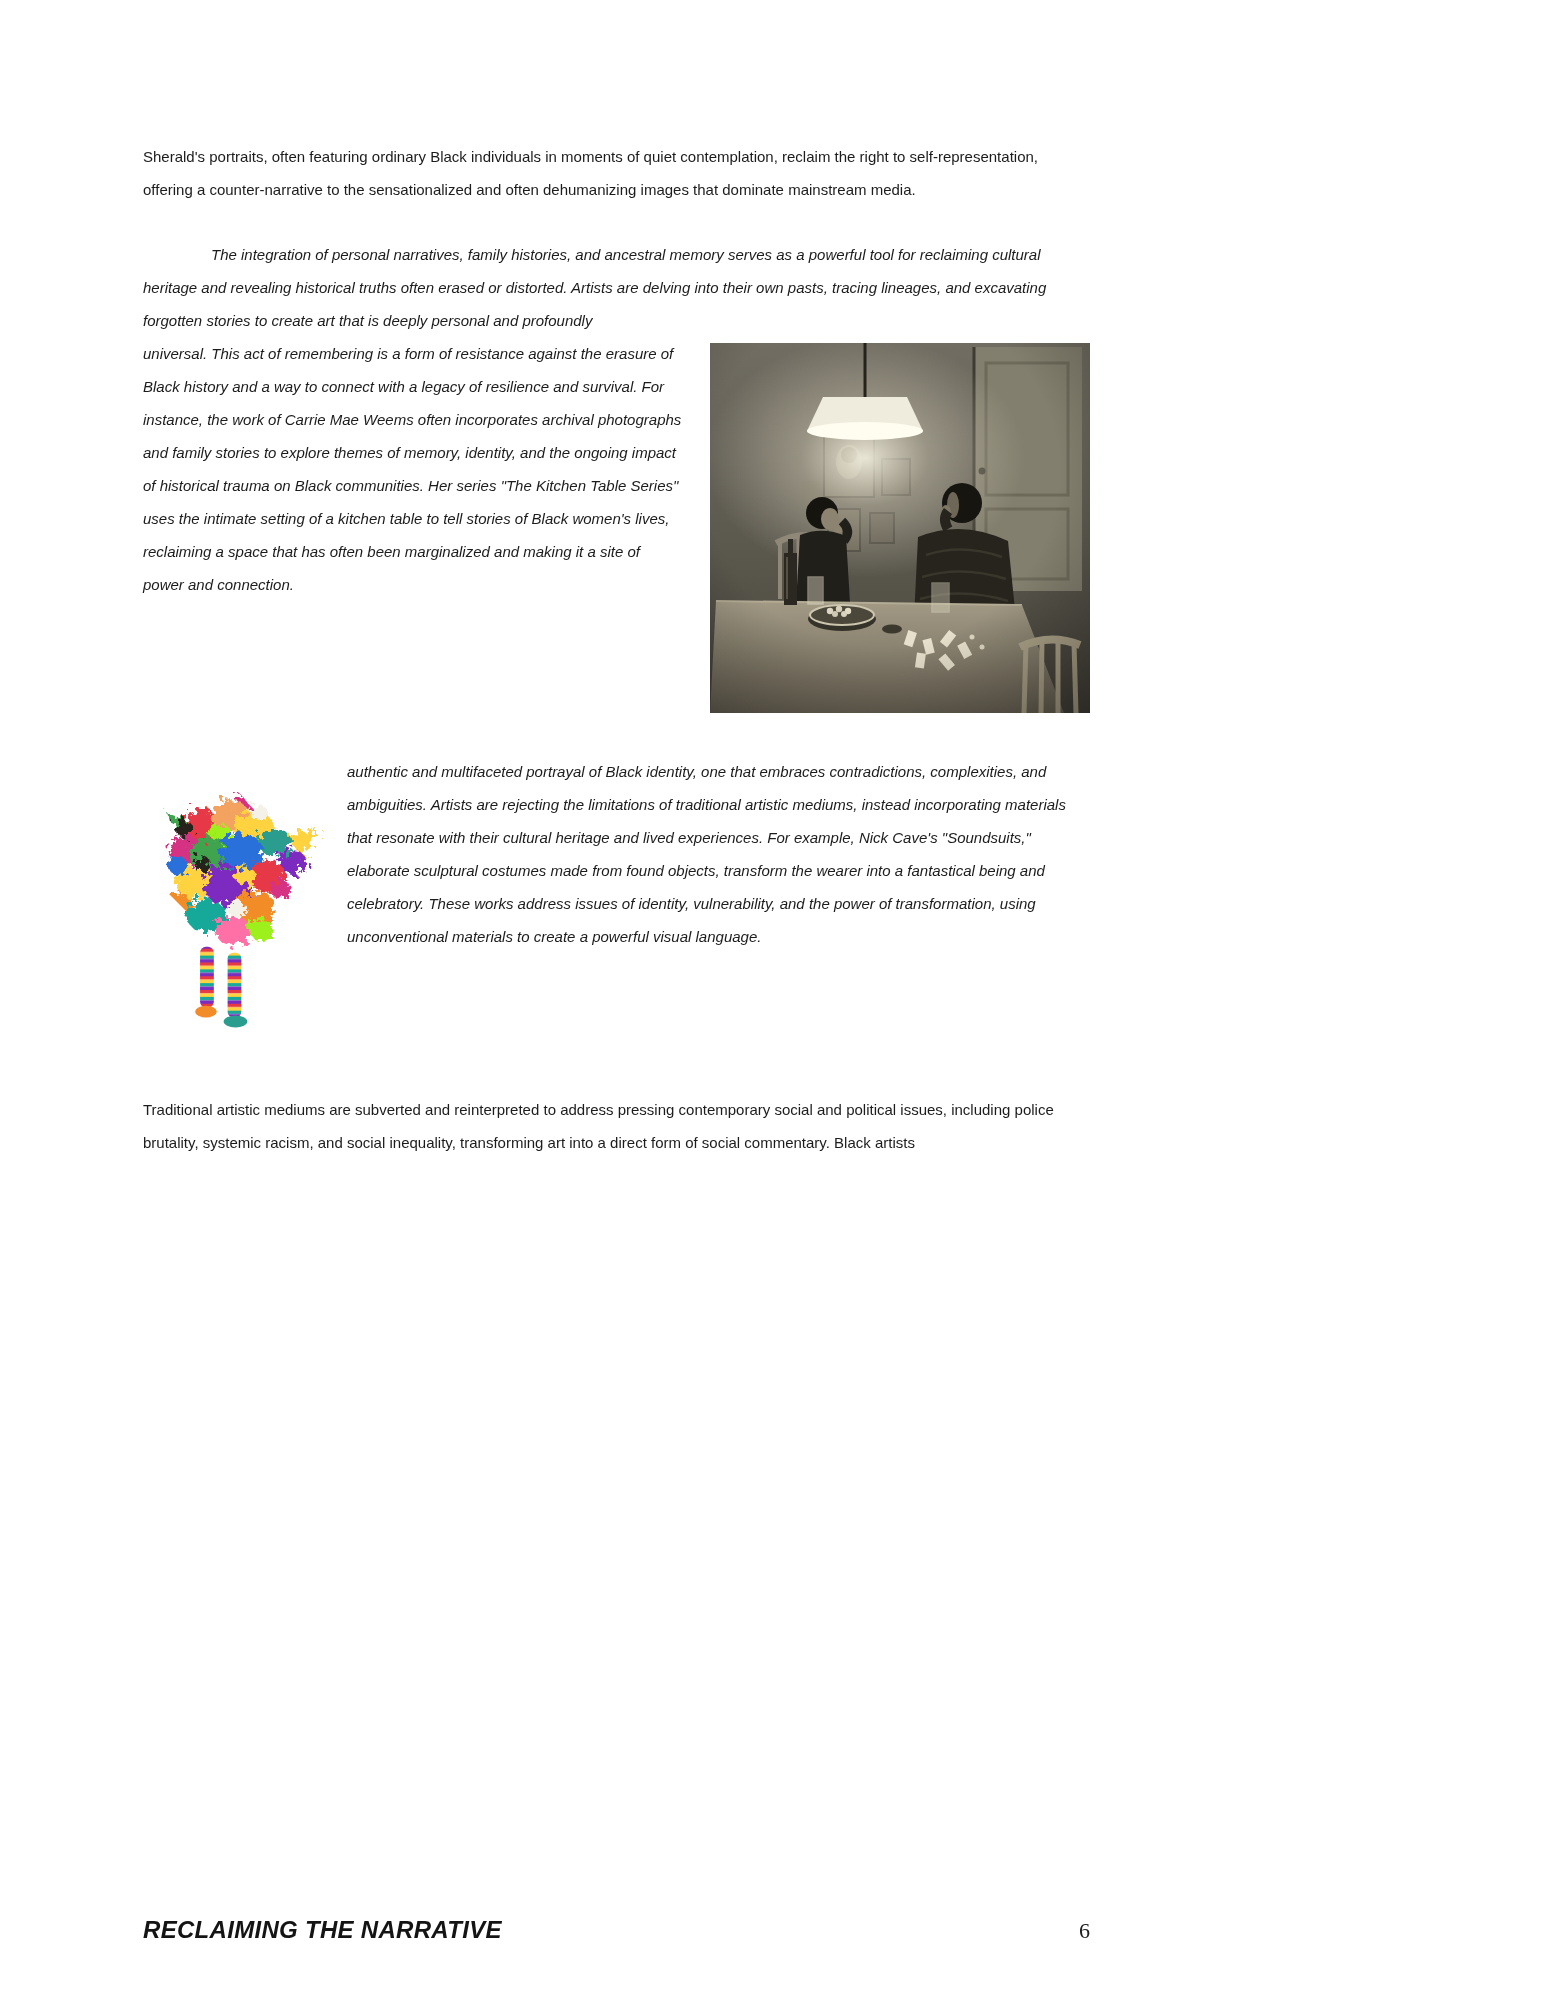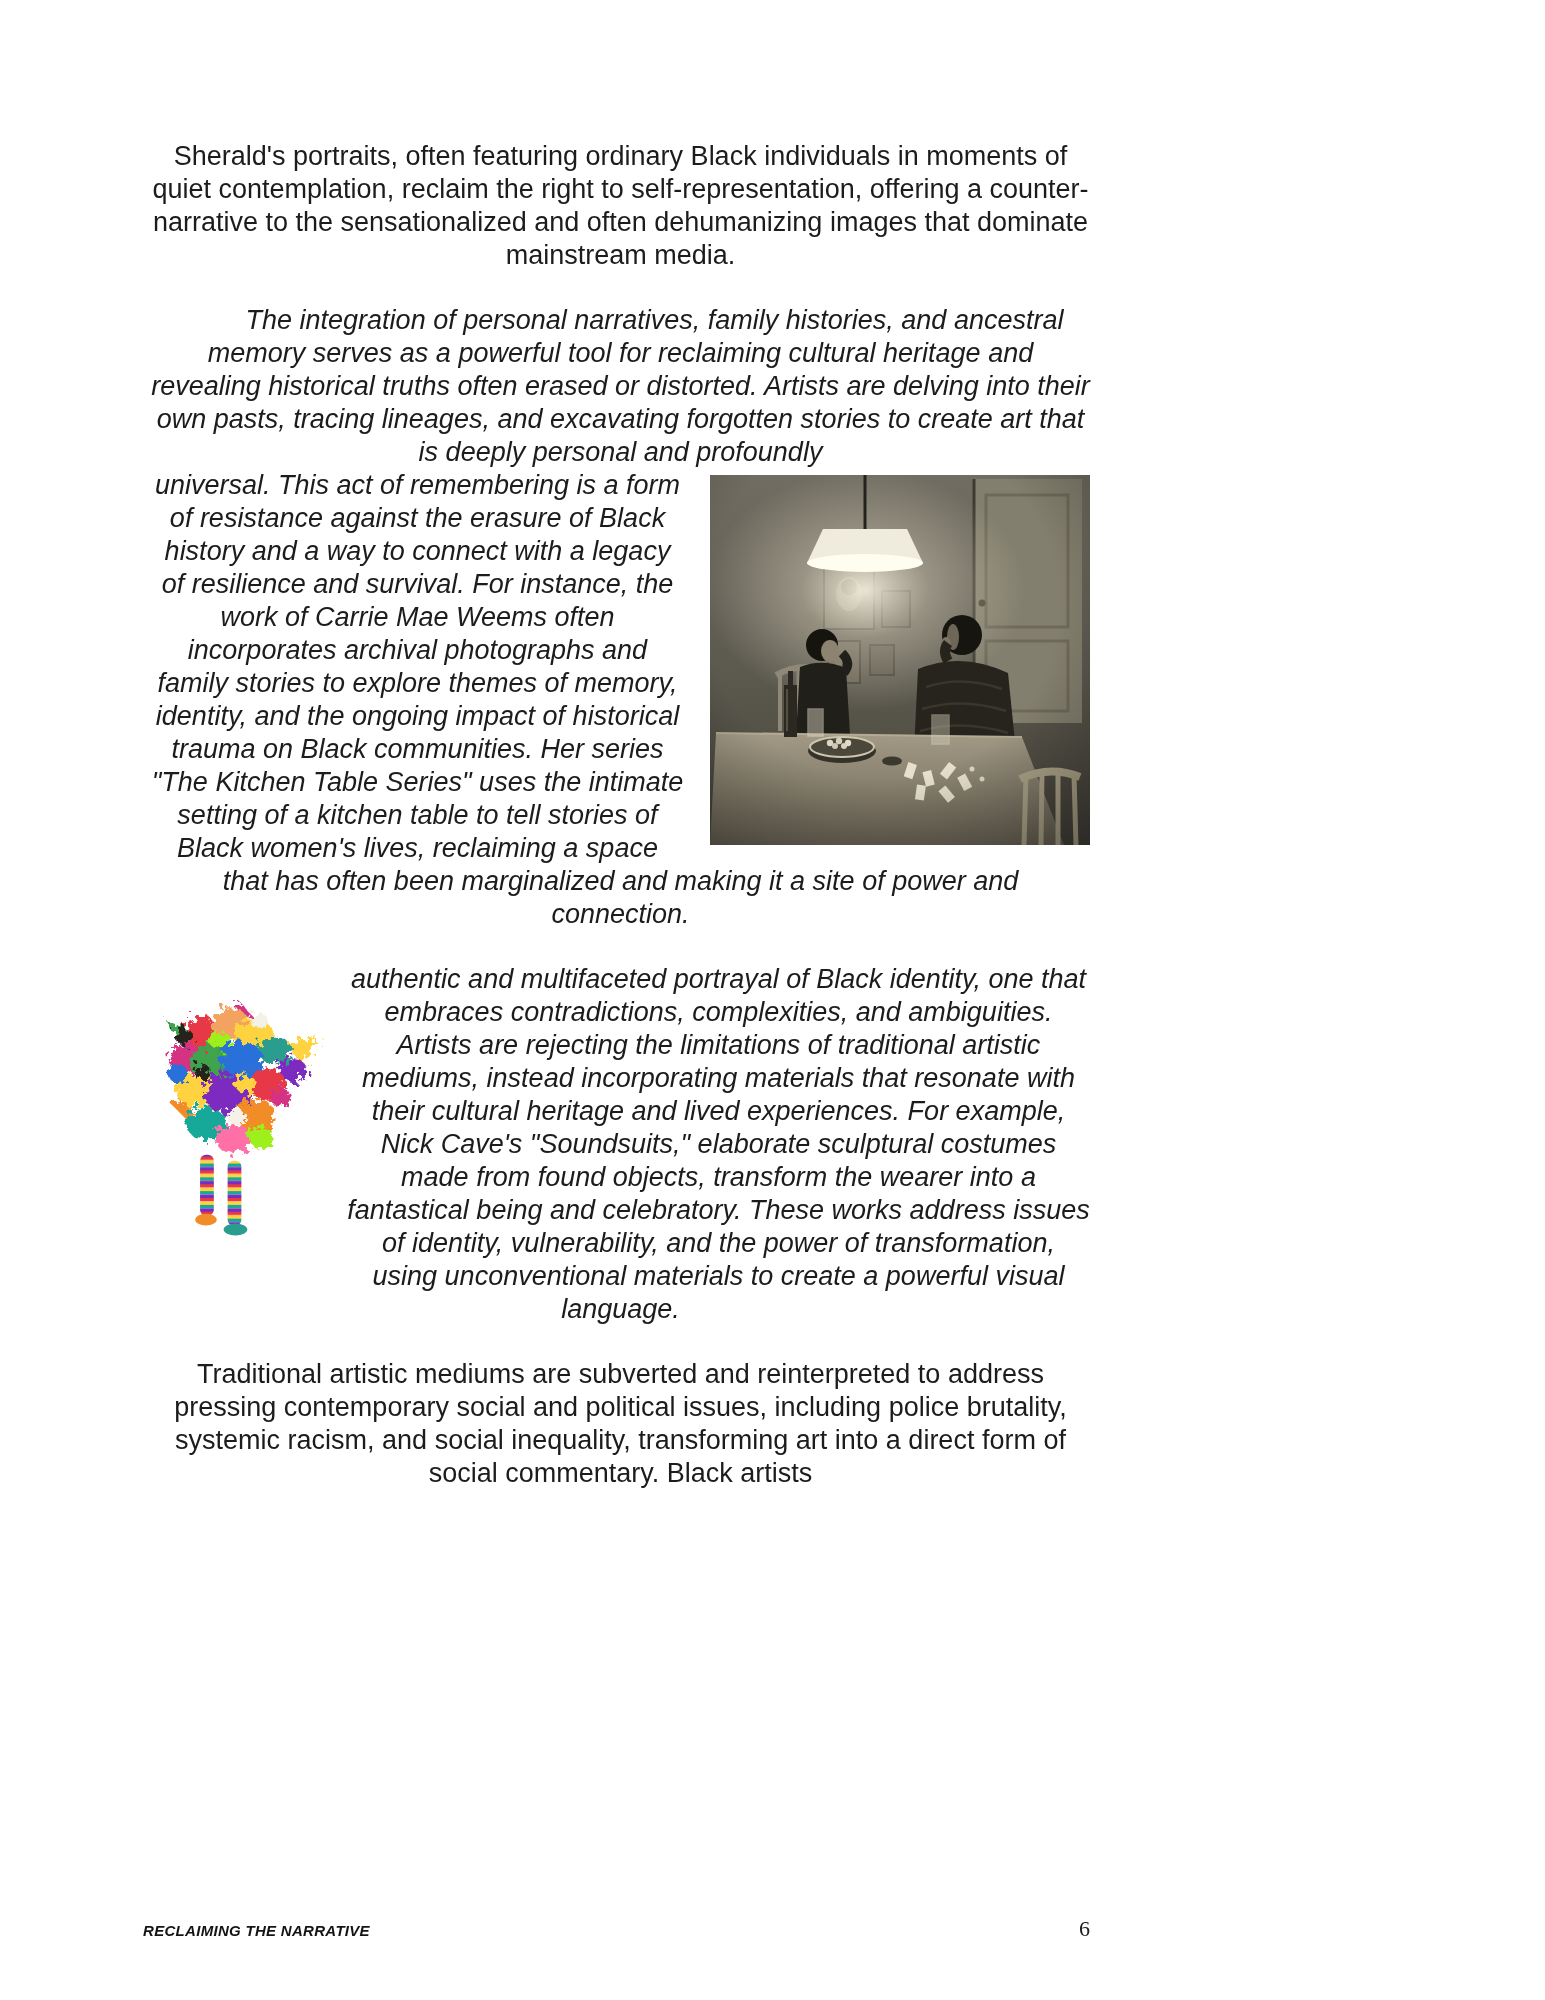--- a/index.html
+++ b/index.html
@@ -16,24 +16,24 @@
     font-family: "Liberation Sans", sans-serif;
   }
   .content {
     position: absolute;
     left: 143px;
     top: 140px;
     width: 947px;
     color: #1c1c1c;
   }
   .content p {
-    margin: 0 0 32px 8px;
-    font-size: 27px;
+    margin: 0 0 32px 0;
+    font-size: 15px;
     line-height: 33px;
-    text-align: center;
+    text-align: left;
   }
   p.indent-first { text-indent: 68px; }
   p.tight { margin-bottom: 0; }
   .clearfix { margin: 0 0 32px 0; }
   .clearfix::after { content: ""; display: block; clear: both; }
   .clearfix p { margin-bottom: 0; font-style: italic; }
   figure { margin: 0; padding: 0; }
   .photo-right {
     float: right;
     width: 380px;
@@ -51,21 +51,21 @@
     left: 143px;
     top: 1916px;
     width: 947px;
     display: flex;
     justify-content: space-between;
     align-items: baseline;
   }
   .footer-title {
     font-style: italic;
     font-weight: bold;
-    font-size: 15px;
+    font-size: 24px;
     letter-spacing: 0.3px;
     color: #141414;
   }
   .page-number {
     font-family: "Liberation Serif", serif;
     font-size: 22px;
     color: #202020;
   }
 </style>
 </head>

